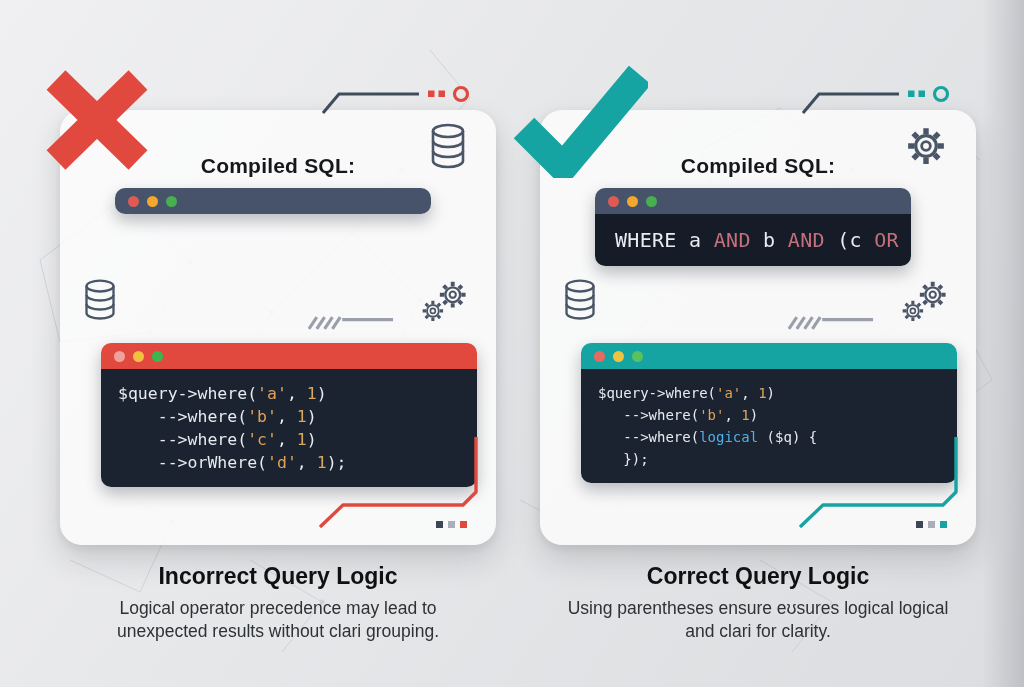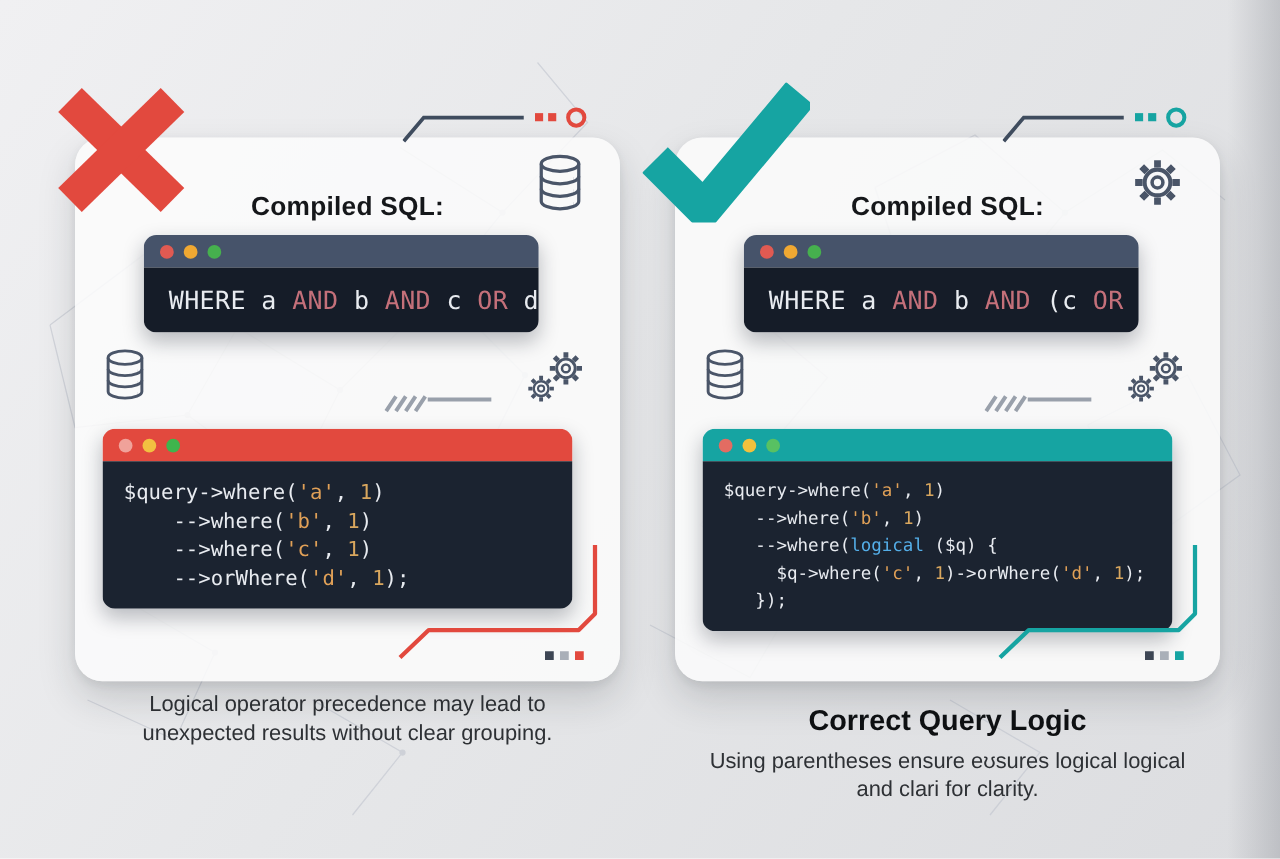--- a/index.html
+++ b/index.html
@@ -40,21 +40,21 @@
           box-shadow:0 7px 16px rgba(18,24,38,.28);}
   .win-header{height:26px; display:flex; align-items:center; gap:8px; padding-left:13px;}
   .dot{width:11px; height:11px; border-radius:50%; flex:0 0 auto;}
   .sql-window{left:55px; top:78px; width:316px;}
   .sql-window .win-header{background:#46536a;}
   .sql-window .win-body{
     background:#151c28; height:52px; display:flex; align-items:center;
     padding-left:20px; font-family:"DejaVu Sans Mono", monospace; font-size:20px;
     letter-spacing:.3px;
   }
-  .code-window{left:22px; top:233px; width:376px;}
+  .code-window{left:41px; top:233px; width:376px;}
   .code-window .win-header{background:var(--accent);}
   .code-window .win-body{
     background:#1b2330; padding:13px 10px 13px 17px;
     font-family:"DejaVu Sans Mono", monospace;
   }
   .panel.left  .code-window .win-body{font-size:16.5px; line-height:23px;}
   .panel.right .code-window .win-body{font-size:14px;   line-height:22px;}
   .code-line{white-space:pre;}
 
   .tok-plain{color:#e8ebf0;}
@@ -167,23 +167,20 @@
       </span>
 
       <div class="card-heading">Compiled SQL:</div>
 
       <div class="window sql-window">
         <div class="win-header">
             <span class="dot" style="background: rgb(224, 90, 82);"></span>
             <span class="dot" style="background: rgb(240, 168, 50);"></span>
             <span class="dot" style="background: rgb(70, 176, 78);"></span>
           </div>
-        <div class="win-body">
-            <div class="code-line"><span class="tok-plain">WHERE a </span><span class="tok-op">AND</span><span class="tok-plain"> b </span><span class="tok-op">AND</span><span class="tok-plain"> c </span><span class="tok-op">OR</span><span class="tok-plain"> d</span></div>
-          </div>
       </div>
 
       <span class="icon icon-db-mid">
         <svg width="36" height="45" viewBox="0 0 40 50">
             <use href="#sym-db"></use>
           </svg>
       </span>
 
       <span class="icon icon-slashes">
         <svg width="90" height="16" viewBox="0 0 92 16">
@@ -217,21 +214,22 @@
           <polyline points="161,0 161,55 148,68 28,68 5,90" fill="none" stroke="currentColor" stroke-width="3.4" stroke-linejoin="round"></polyline>
         </svg>
       </span>
       <span class="squares">
         <span class="sq-dark"></span>
           <span class="sq-gray"></span>
           <span class="sq-accent"></span>
       </span>
     </div>
 
-    <p class="panel-desc">Logical operator precedence may lead to unexpected results without clear grouping.</p>
+    <h1 class="panel-title">Incorrect Query Logic</h1>
+    <p class="panel-desc">Logical operator precedence may lead to unexpected results without clari grouping.</p>
   </section>
 
   <section class="panel right" style="--accent: #16a4a2;">
 
     <span class="status-icon">
       <svg width="134" height="112" viewBox="0 0 134 112">
         <polyline points="10,62 49,101 126,9" fill="none" stroke="currentColor" stroke-width="29"></polyline>
       </svg>
     </span>
 
@@ -287,21 +285,20 @@
       <div class="window code-window">
         <div class="win-header">
             <span class="dot" style="background: rgb(227, 108, 98);"></span>
             <span class="dot" style="background: rgb(242, 193, 61);"></span>
             <span class="dot" style="background: rgb(88, 193, 98);"></span>
           </div>
         <div class="win-body">
             <div class="code-line"><span class="tok-plain">$query-&gt;where(</span><span class="tok-str">'a'</span><span class="tok-plain">, </span><span class="tok-num">1</span><span class="tok-plain">)</span></div>
             <div class="code-line"><span class="tok-plain">   --&gt;where(</span><span class="tok-str">'b'</span><span class="tok-plain">, </span><span class="tok-num">1</span><span class="tok-plain">)</span></div>
             <div class="code-line"><span class="tok-plain">   --&gt;where(</span><span class="tok-fn">logical</span><span class="tok-plain"> ($q) {</span></div>
-            <div class="code-line"><span class="tok-plain">     $q-&gt;where(</span><span class="tok-str">'c'</span><span class="tok-plain">, </span><span class="tok-num">1</span><span class="tok-plain">)-&gt;orWhere(</span><span class="tok-str">'d'</span><span class="tok-plain">, </span><span class="tok-num">1</span><span class="tok-plain">);</span></div>
             <div class="code-line"><span class="tok-plain">   });</span></div>
           </div>
       </div>
 
       <span class="circuit-deco">
         <svg width="165" height="92" viewBox="0 0 165 92">
           <polyline points="161,0 161,55 148,68 28,68 5,90" fill="none" stroke="currentColor" stroke-width="3.4" stroke-linejoin="round"></polyline>
         </svg>
       </span>
       <span class="squares">

